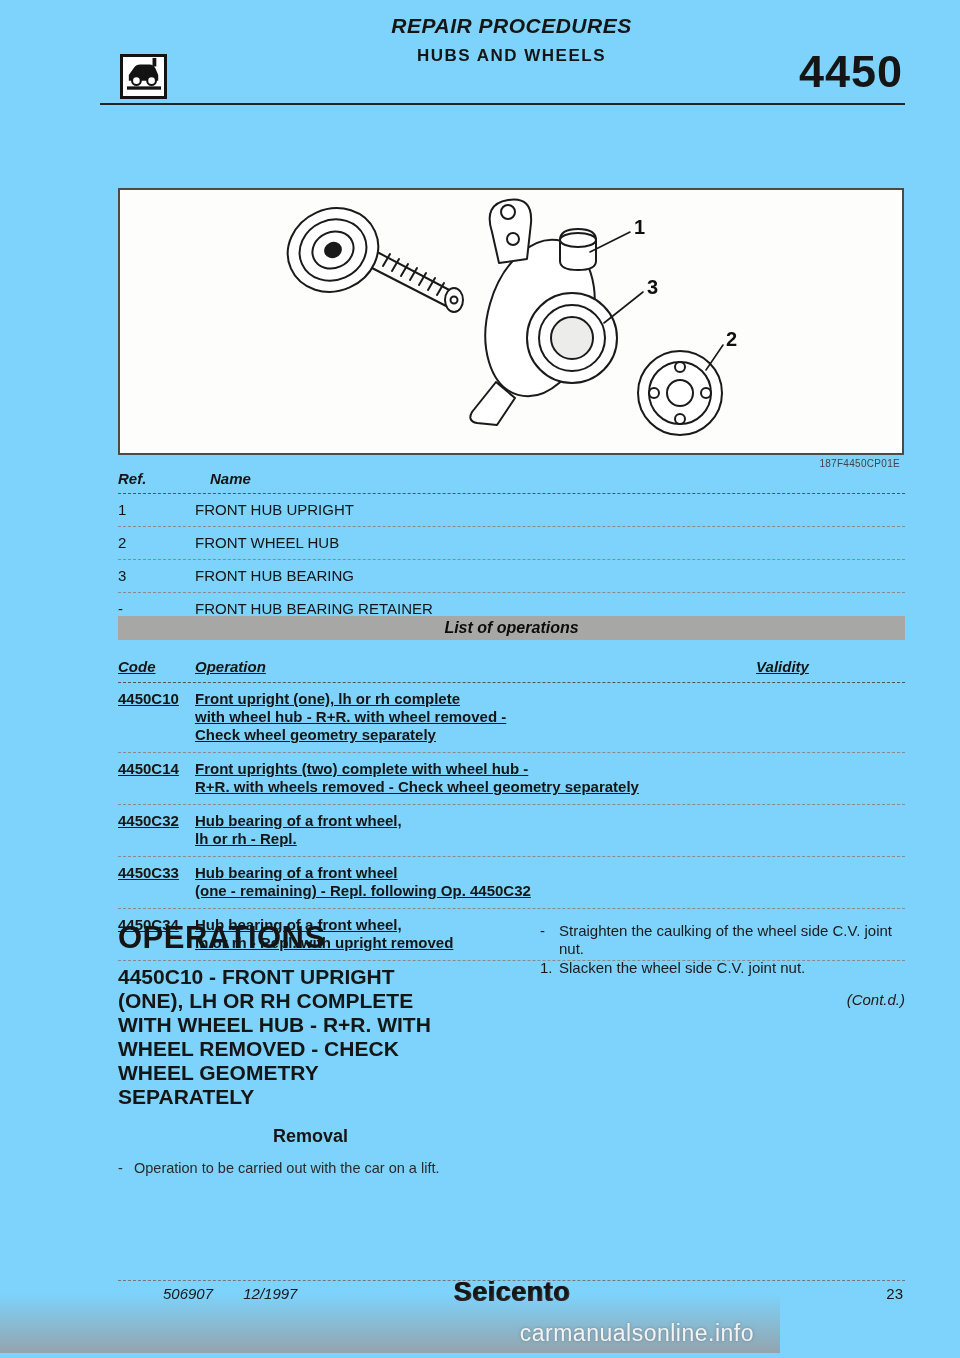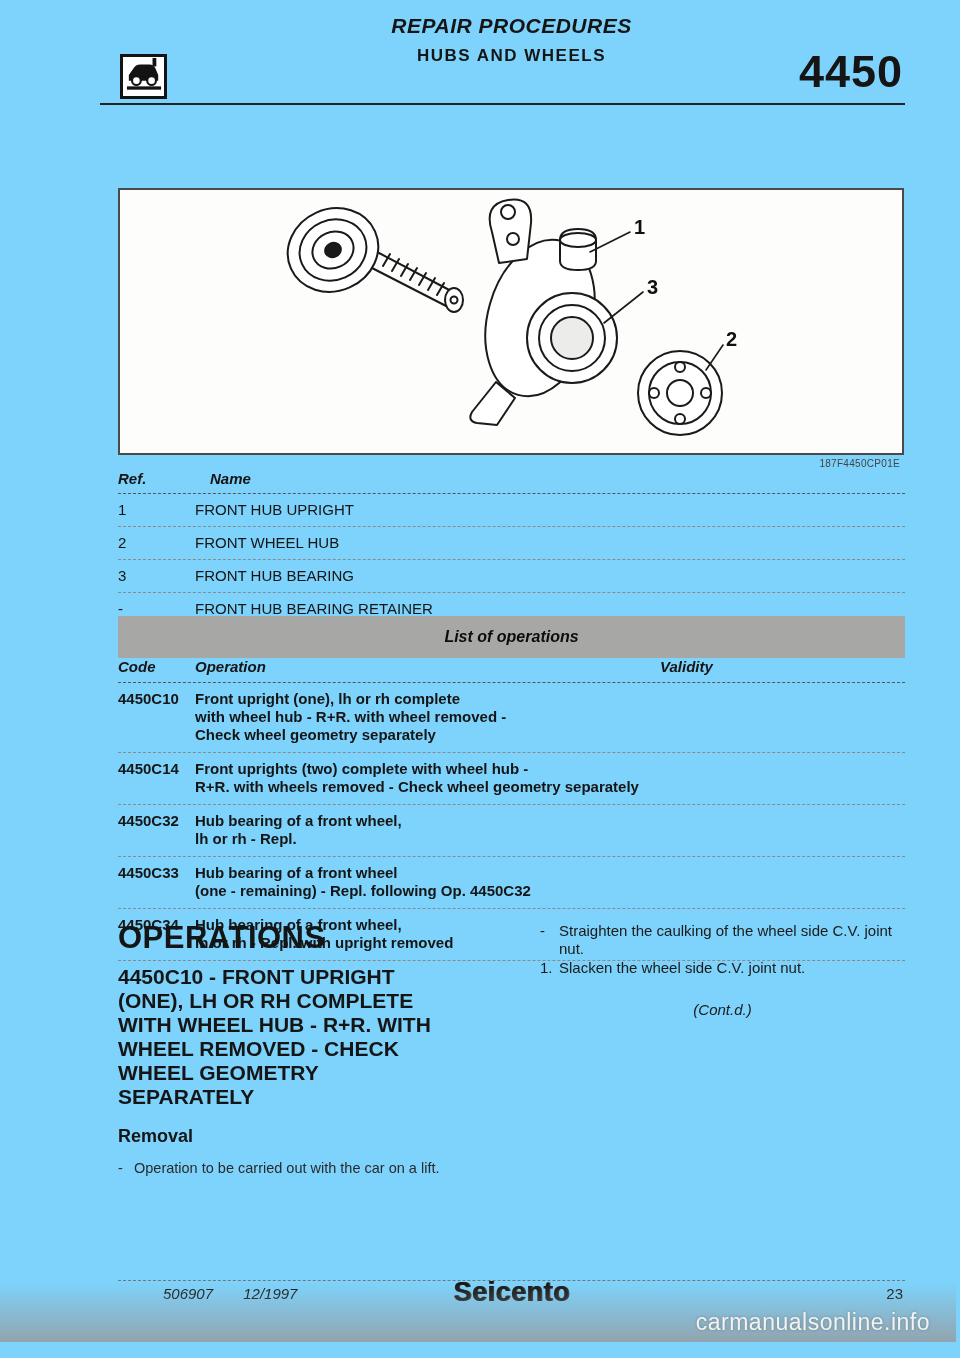--- a/index.html
+++ b/index.html
@@ -35,59 +35,59 @@
 
   
   .parts-table { position:absolute; left:118px; top:466px; width:787px; font-size:15px; }
   .pt-head { display:flex; font-weight:bold; font-style:italic; padding:4px 0 6px 0;
     border-bottom:1.5px dashed #555;gap:15px; }
   .pt-row { display:flex; padding:7px 0 8px 0; border-bottom:1px dashed #8a8a8a; }
   .col-ref { width:77px; }
   .col-name { flex:1; }
 
   
-  .banner { position:absolute; left:118px; top:616px; width:787px; height:42px;
+  .banner { position:absolute; left:118px; top:616px; width:787px; height:24px;
     background:#a7a7a5; display:flex; align-items:center; justify-content:center;
     font-size:16px; font-weight:bold; font-style:italic; color:#0c0c0c; }
 
   
-  .ops-table { position:absolute; left:118px; top:654px; width:787px; font-size:15px; }
+  .ops-table { position:absolute; left:118px; top:654px; width:787px; font-size:15px;text-decoration:underline; }
   .ot-head { display:flex; font-weight:bold; font-style:italic; padding:4px 0 6px 0;
     border-bottom:1.5px dashed #555; }
   .ot-row { display:flex; padding:7px 0 8px 0; border-bottom:1px dashed #8a8a8a; font-weight:bold; }
   .c-code { width:77px; }
   .c-op { width:465px; white-space:pre-line; line-height:18px; }
-  .c-val { flex:1; }
+  .c-val { flex:1;text-align:center; }
 
   
   .ops-left { position:absolute; left:118px; top:920px; width:385px; }
   .ops-heading { font-size:31px; font-weight:bold; letter-spacing:.5px; }
   .ops-subheading { margin-top:9px; font-size:21px; font-weight:bold; line-height:24px; white-space:pre-line; }
-  .removal-heading { margin-top:17px; font-size:18px; font-weight:bold; }
+  .removal-heading { margin-top:17px; font-size:18px; font-weight:bold;text-align:center; }
   .removal-note { margin-top:13px; font-size:14.5px; display:flex; color:#2a2a2a; }
   .removal-note .marker { width:16px; }
 
   
   .right-col { position:absolute; left:540px; top:922px; width:365px; font-size:15px; color:#1a1a1a; }
   .step { display:flex; margin-bottom:1px; line-height:18px; }
   .step .marker { width:19px; flex:none; }
   .step .text { flex:1; }
-  .continued { margin-top:24px; text-align:center; font-style:italic; font-size:15px; }
+  .continued { margin-top:14px; text-align:right; font-style:italic; font-size:15px; }
 
   
   .footer-rule { position:absolute; left:118px; top:1280px; width:787px; border-top:1px dashed #777; }
   .footer-left { position:absolute; left:118px; top:1285px; font-size:15px; font-style:italic;margin-left:45px; }
   .footer-left .doc { margin-right:26px; }
   .footer-brand { position:absolute; left:118px; top:1277px; width:787px; text-align:center;
     font-size:27px; font-weight:bold; letter-spacing:.5px;
     text-shadow:1.3px 0 0 #333; }
   .footer-page { position:absolute; right:57px; top:1285px; font-size:15px; }
 
   
-  .bottom-fade { position:absolute; left:0; bottom:16px; width:956px; height:60px;
+  .bottom-fade { position:absolute; left:0; bottom:5px; width:780px; height:60px;
     background:linear-gradient(to bottom, rgba(160,166,170,0) 0%, rgba(150,156,160,.85) 100%); }
   .watermark { position:absolute; right:26px; bottom:6px; font-size:23px; letter-spacing:.5px;
     color:#f1f3f4; text-shadow:0 0 3px rgba(100,106,110,.7); }
 </style>
 </head>
 <body>
 
 <div class="page">
 
   <div class="hdr-series">REPAIR PROCEDURES</div>

